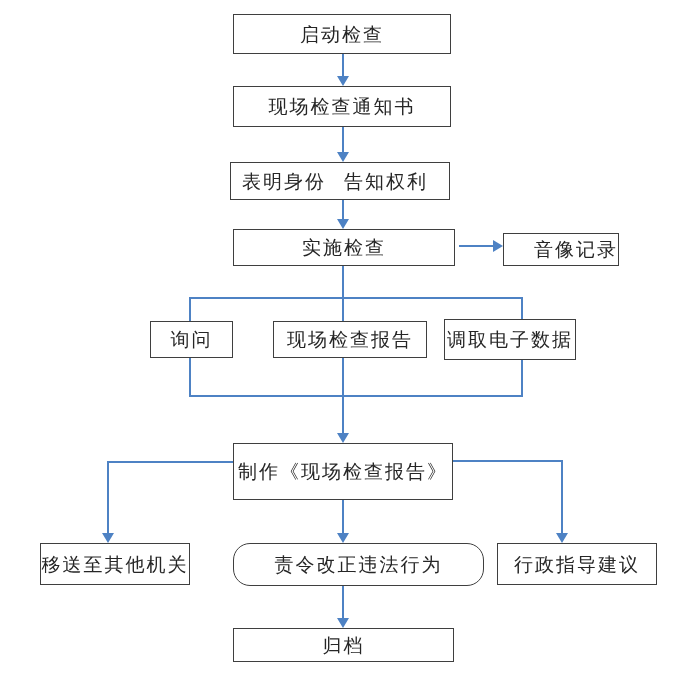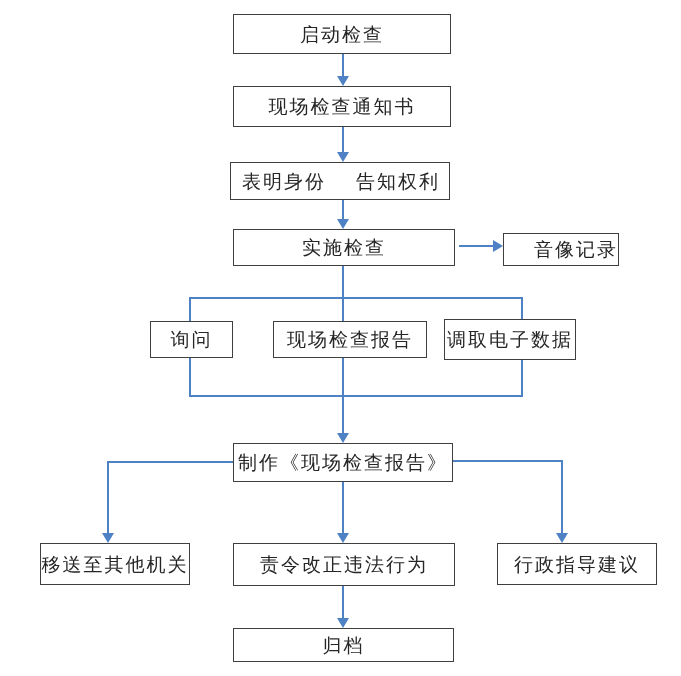--- a/index.html
+++ b/index.html
@@ -28,21 +28,21 @@
     line-height: 1;
     display: flex;
     align-items: center;
     justify-content: center;
     letter-spacing: 2px;
     z-index: 2;
     white-space: nowrap;
   }
   .box.split {
     justify-content: space-between;
-    padding: 0 9px 0 11px;
+    padding: 0 21px 0 11px;
   }
   .hline, .vline {
     position: absolute;
     background: var(--line);
     z-index: 1;
   }
   .hline { height: 2px; }
   .vline { width: 2px; }
   .ah-down {
     position: absolute;
@@ -151,29 +151,29 @@
   </div>
 
   <div class="box" style="left:273px; top:321px; width:154px; height:37px;">
     <span>现场检查报告</span>
   </div>
 
   <div class="box" style="left:444px; top:319px; width:132px; height:41px;">
     <span>调取电子数据</span>
   </div>
 
-  <div class="box" style="left:233px; top:443px; width:220px; height:39px;">
+  <div class="box" style="left:233px; top:443px; width:220px; height:57px;">
     <span>制作《现场检查报告》</span>
   </div>
 
   <div class="box" style="left:40px; top:543px; width:150px; height:42px;">
     <span>移送至其他机关</span>
   </div>
 
-  <div class="box" style="left:233px; top:543px; width:222px; height:43px;">
+  <div class="box" style="left:233px; top:543px; width:251px; height:43px;border-radius:17px;">
     <span>责令改正违法行为</span>
   </div>
 
   <div class="box" style="left:497px; top:543px; width:160px; height:42px;">
     <span>行政指导建议</span>
   </div>
 
   <div class="box" style="left:233px; top:628px; width:221px; height:34px;">
     <span>归档</span>
   </div>

